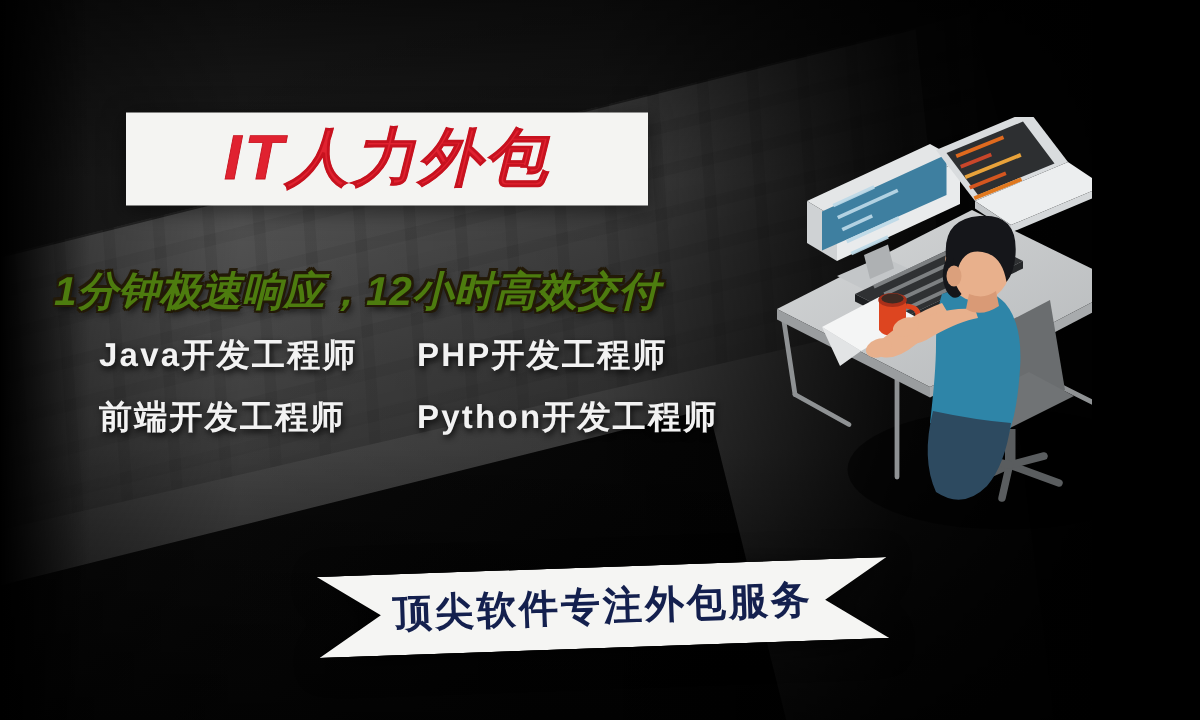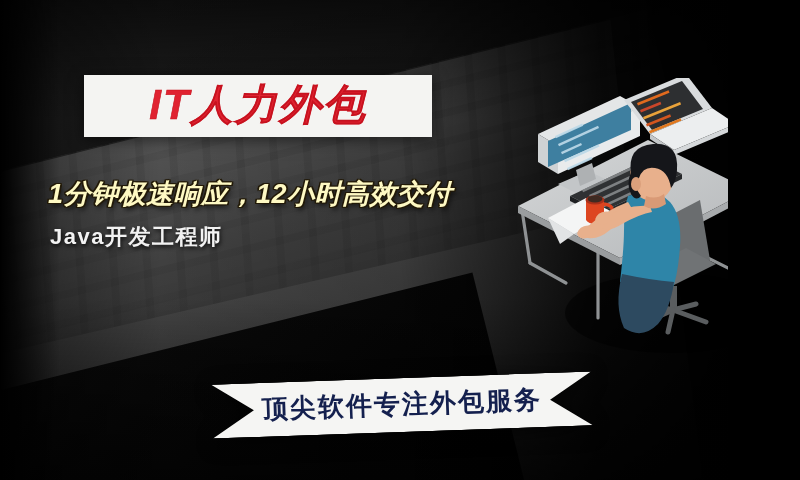--- a/index.html
+++ b/index.html
@@ -100,26 +100,26 @@
     color: #e02230;
     -webkit-text-stroke: 0.6px #c7121f;
     white-space: nowrap;
     line-height: 1;
     transform: translateY(-1px);
   }
 
   
   .subtitle {
     position: absolute;
-    left: 48px; top: 176px;
+    left: 36px; top: 176px;
     font-size: 27px;
     font-weight: bold;
     font-style: italic;
     letter-spacing: 0.5px;
-    color: #fef9c3;
+    color: #4d7c0f;
     white-space: nowrap;
     text-shadow:
       -1.4px 0 #231a08, 1.4px 0 #231a08, 0 -1.4px #231a08, 0 1.4px #231a08,
       -1.4px -1.4px #231a08, 1.4px -1.4px #231a08, -1.4px 1.4px #231a08, 1.4px 1.4px #231a08,
       2px 3px 5px rgba(0,0,0,.75);
   }
 
   
   .services {
     position: absolute;
@@ -130,20 +130,21 @@
     column-gap: 0px;
   }
   .svc {
     font-size: 22px;
     font-weight: bold;
     color: #f2f2f2;
     letter-spacing: 1.5px;
     white-space: nowrap;
     text-shadow: 1px 2px 4px rgba(0,0,0,.85);
     line-height: 1.15;
+    margin-left: 16px;
   }
 
   
   .ribbon-wrap {
     position: absolute;
     left: 212px; top: 378px;
     width: 380px; height: 54px;
     filter: drop-shadow(0 4px 10px rgba(0,0,0,.65));
   }
   .ribbon {
@@ -189,20 +190,23 @@
   <div class="bg-softdark-left"></div>
 
   <div class="title-banner">
     <div class="title-text">IT人力外包</div>
   </div>
 
   <div class="subtitle">1分钟极速响应，12小时高效交付</div>
 
   <div class="services">
     <div class="svc">Java开发工程师</div>
+    <div class="svc">PHP开发工程师</div>
+    <div class="svc">前端开发工程师</div>
+    <div class="svc">Python开发工程师</div>
   </div>
 
   <div class="ribbon-wrap">
     <div class="ribbon">
       <div class="ribbon-text">顶尖软件专注外包服务</div>
     </div>
   </div>
 
   <div class="illustration">
     <svg width="300" height="285" viewBox="0 0 300 285" xmlns="http://www.w3.org/2000/svg">

